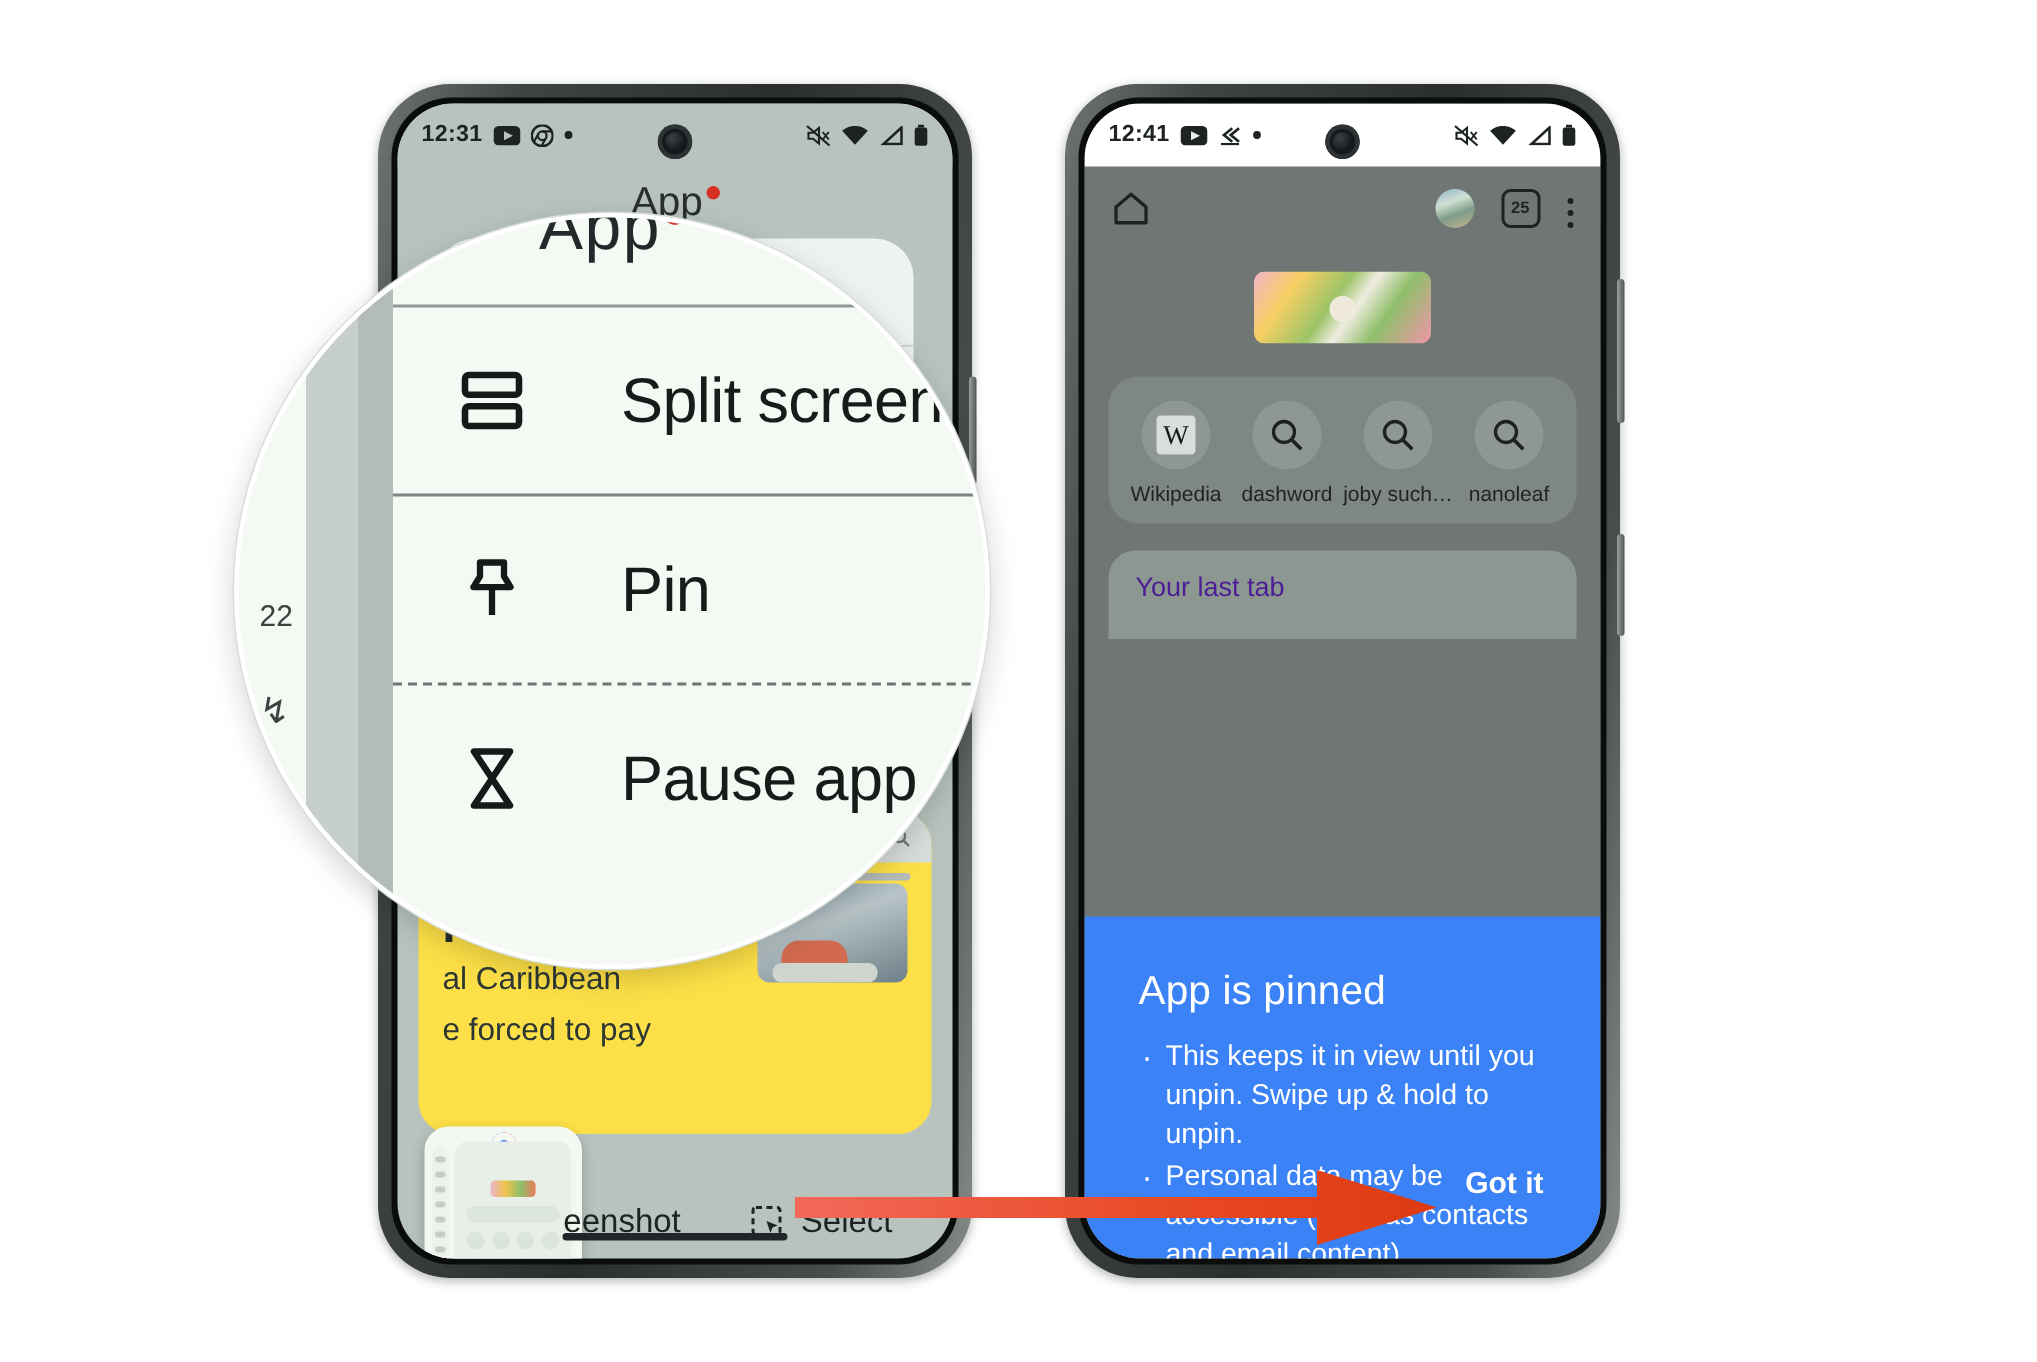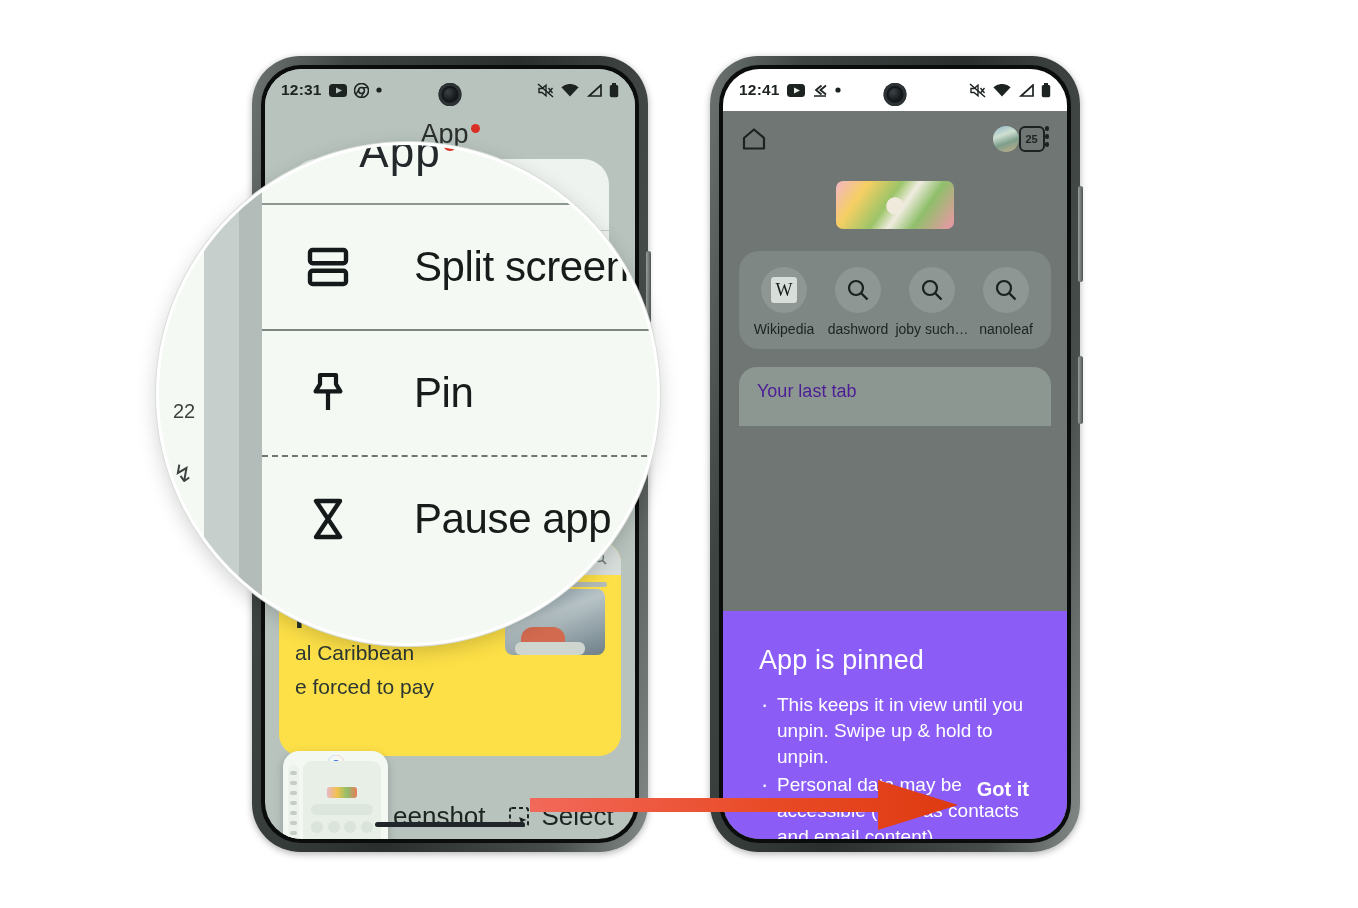--- a/index.html
+++ b/index.html
@@ -157,22 +157,22 @@
   .st-chrome::after{content:"";position:absolute;inset:5px;border-radius:50%;background:#4285f4;}
   .st-doodle{position:absolute;top:26px;left:50%;transform:translateX(-50%);width:30px;height:11px;border-radius:3px;
     background:linear-gradient(90deg,#e8b6c8,#f2c14e,#8fbf6a,#e87c5a);}
   .st-search{position:absolute;top:43px;left:8px;right:8px;height:11px;border-radius:6px;background:#dde6dc;}
   .st-icons{position:absolute;top:60px;left:8px;right:8px;display:flex;justify-content:space-between;}
   .st-icons i{width:12px;height:12px;border-radius:50%;background:#dbe4da;display:block;}
 
   
   .shot-actions{
     position:absolute; left:128px; right:40px; top:690px;
-    display:flex; align-items:center; gap:22px;
-    font-size:26px; color:#1c2421;
+    display:flex; align-items:center; gap:46px;
+    font-size:22px; color:#1c2421;justify-content:flex-end;
   }
   .shot-actions .grp{display:flex;align-items:center;gap:12px;}
   .homebar{
     position:absolute; bottom:12px; left:50%; transform:translateX(-50%);
     width:150px; height:5px; border-radius:3px; background:#20262a;
   }
 
   
   .magnifier{
     position:absolute;
@@ -219,21 +219,21 @@
   .mag-icon{width:48px;height:48px;flex:0 0 48px;display:flex;align-items:center;justify-content:center;}
 
   
   .p2-screen{background:#6f7674;}
   .p2-statusbar{background:#ffffff;}
   .p2-body{position:absolute;top:42px;left:0;right:0;bottom:0;background:#6f7674;}
 
   .chrome-toolbar{
     height:56px;display:flex;align-items:center;padding:0 18px;gap:0;
   }
-  .ct-right{margin-left:auto;display:flex;align-items:flex-start;}
+  .ct-right{margin-left:auto;display:flex;align-items:flex-end;gap:18px;}
   .avatar-img{
     width:26px;height:26px;border-radius:50%;
     background:linear-gradient(160deg,#8fb5c9 0%, #cfe0d2 35%, #7d9e8a 62%, #c9b089 100%);
   }
   .tabcount{
     width:26px;height:26px;border:2.2px solid #1d2220;border-radius:6px;
     display:flex;align-items:center;justify-content:center;
     font-size:11px;font-weight:700;color:#1d2220;
   }
   .kebab{display:flex;flex-direction:column;gap:3.5px;align-items:center;}
@@ -271,21 +271,21 @@
 
   .lasttab{
     margin:18px 16px 0; border-radius:18px 18px 0 0; background:#8d9792;
     padding:14px 18px 24px;
   }
   .lasttab-t{font-size:18px;color:#4c1d95;}
 
   
   .pinned{
     position:absolute;left:0;right:0;bottom:0; top:500px;
-    background:#8b5cf6; color:#ffffff;
+    background:#3b82f6; color:#ffffff;
     padding:34px 30px 0 36px;
   }
   .pinned h3{font-size:27px;font-weight:400;letter-spacing:.1px;margin-bottom:16px;}
   .pinned ul{list-style:none;}
   .pinned li{
     position:relative; padding-left:18px;
     font-size:19px; line-height:1.37; margin-bottom:2px;
   }
   .pinned li::before{
     content:"·"; position:absolute; left:2px; top:-2px; font-size:22px;

